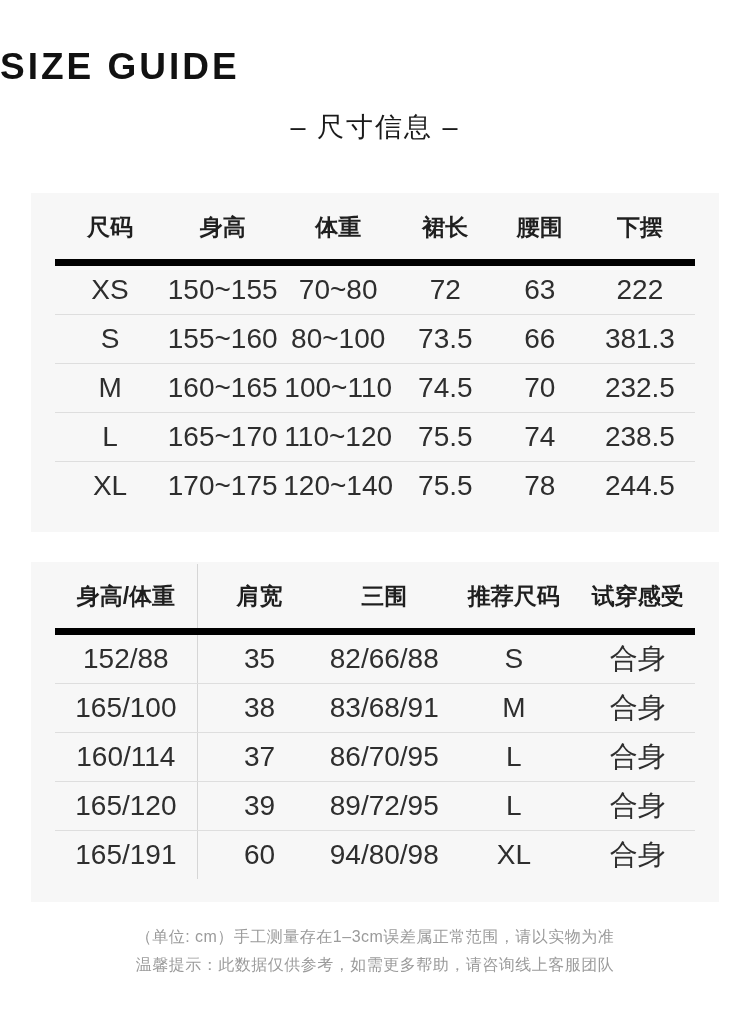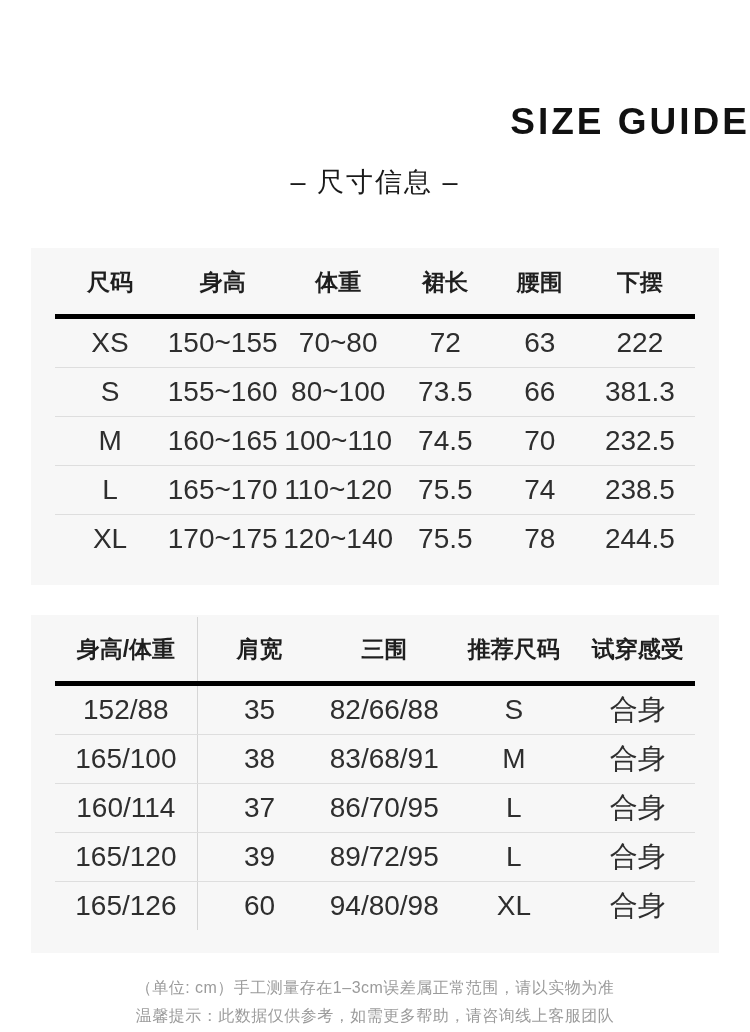--- a/index.html
+++ b/index.html
@@ -7,22 +7,22 @@
     width:750px;height:1032px;
     background:#ffffff;
     font-family:"Liberation Sans","DejaVu Sans",sans-serif;
     color:#2e2e2e;
     overflow:hidden;
   }
   .page{width:750px;height:1032px;position:relative;}
 
   
   .title{
-    padding-top:103px;
-    text-align:right;
+    padding-top:48px;
+    text-align:left;
     font-size:37px;
     font-weight:800;
     letter-spacing:3px;
     color:#111111;
     line-height:1;
   }
   .subtitle{
     margin-top:29px;
     text-align:center;
     font-size:27px;
@@ -48,21 +48,21 @@
     align-items:center;
     height:48px;
     font-size:28px;
     color:#2e2e2e;
   }
   .trow.header{
     height:64px;
     font-size:23px;
     font-weight:700;
     color:#1f1f1f;
-    border-bottom:5px solid #000000;
+    border-bottom:7px solid #000000;
   }
   .tbody .trow{border-bottom:1px solid #dedede;}
   .tbody .trow:last-child{border-bottom:none;}
   .cell{
     text-align:center;
     box-sizing:border-box;
     align-self:stretch;
     display:flex;
     align-items:center;
     justify-content:center;
@@ -185,21 +185,21 @@
         <div class="cell t2-c4">合身</div>
       </div>
       <div class="trow">
         <div class="cell t2-c0">165/120</div>
         <div class="cell t2-c1">39</div>
         <div class="cell t2-c2">89/72/95</div>
         <div class="cell t2-c3">L</div>
         <div class="cell t2-c4">合身</div>
       </div>
       <div class="trow">
-        <div class="cell t2-c0">165/126</div>
+        <div class="cell t2-c0">165/191</div>
         <div class="cell t2-c1">60</div>
         <div class="cell t2-c2">94/80/98</div>
         <div class="cell t2-c3">XL</div>
         <div class="cell t2-c4">合身</div>
       </div>
     </div>
   </div>
 
   <div class="footer">
     <div>（单位: cm）手工测量存在1–3cm误差属正常范围，请以实物为准</div>

